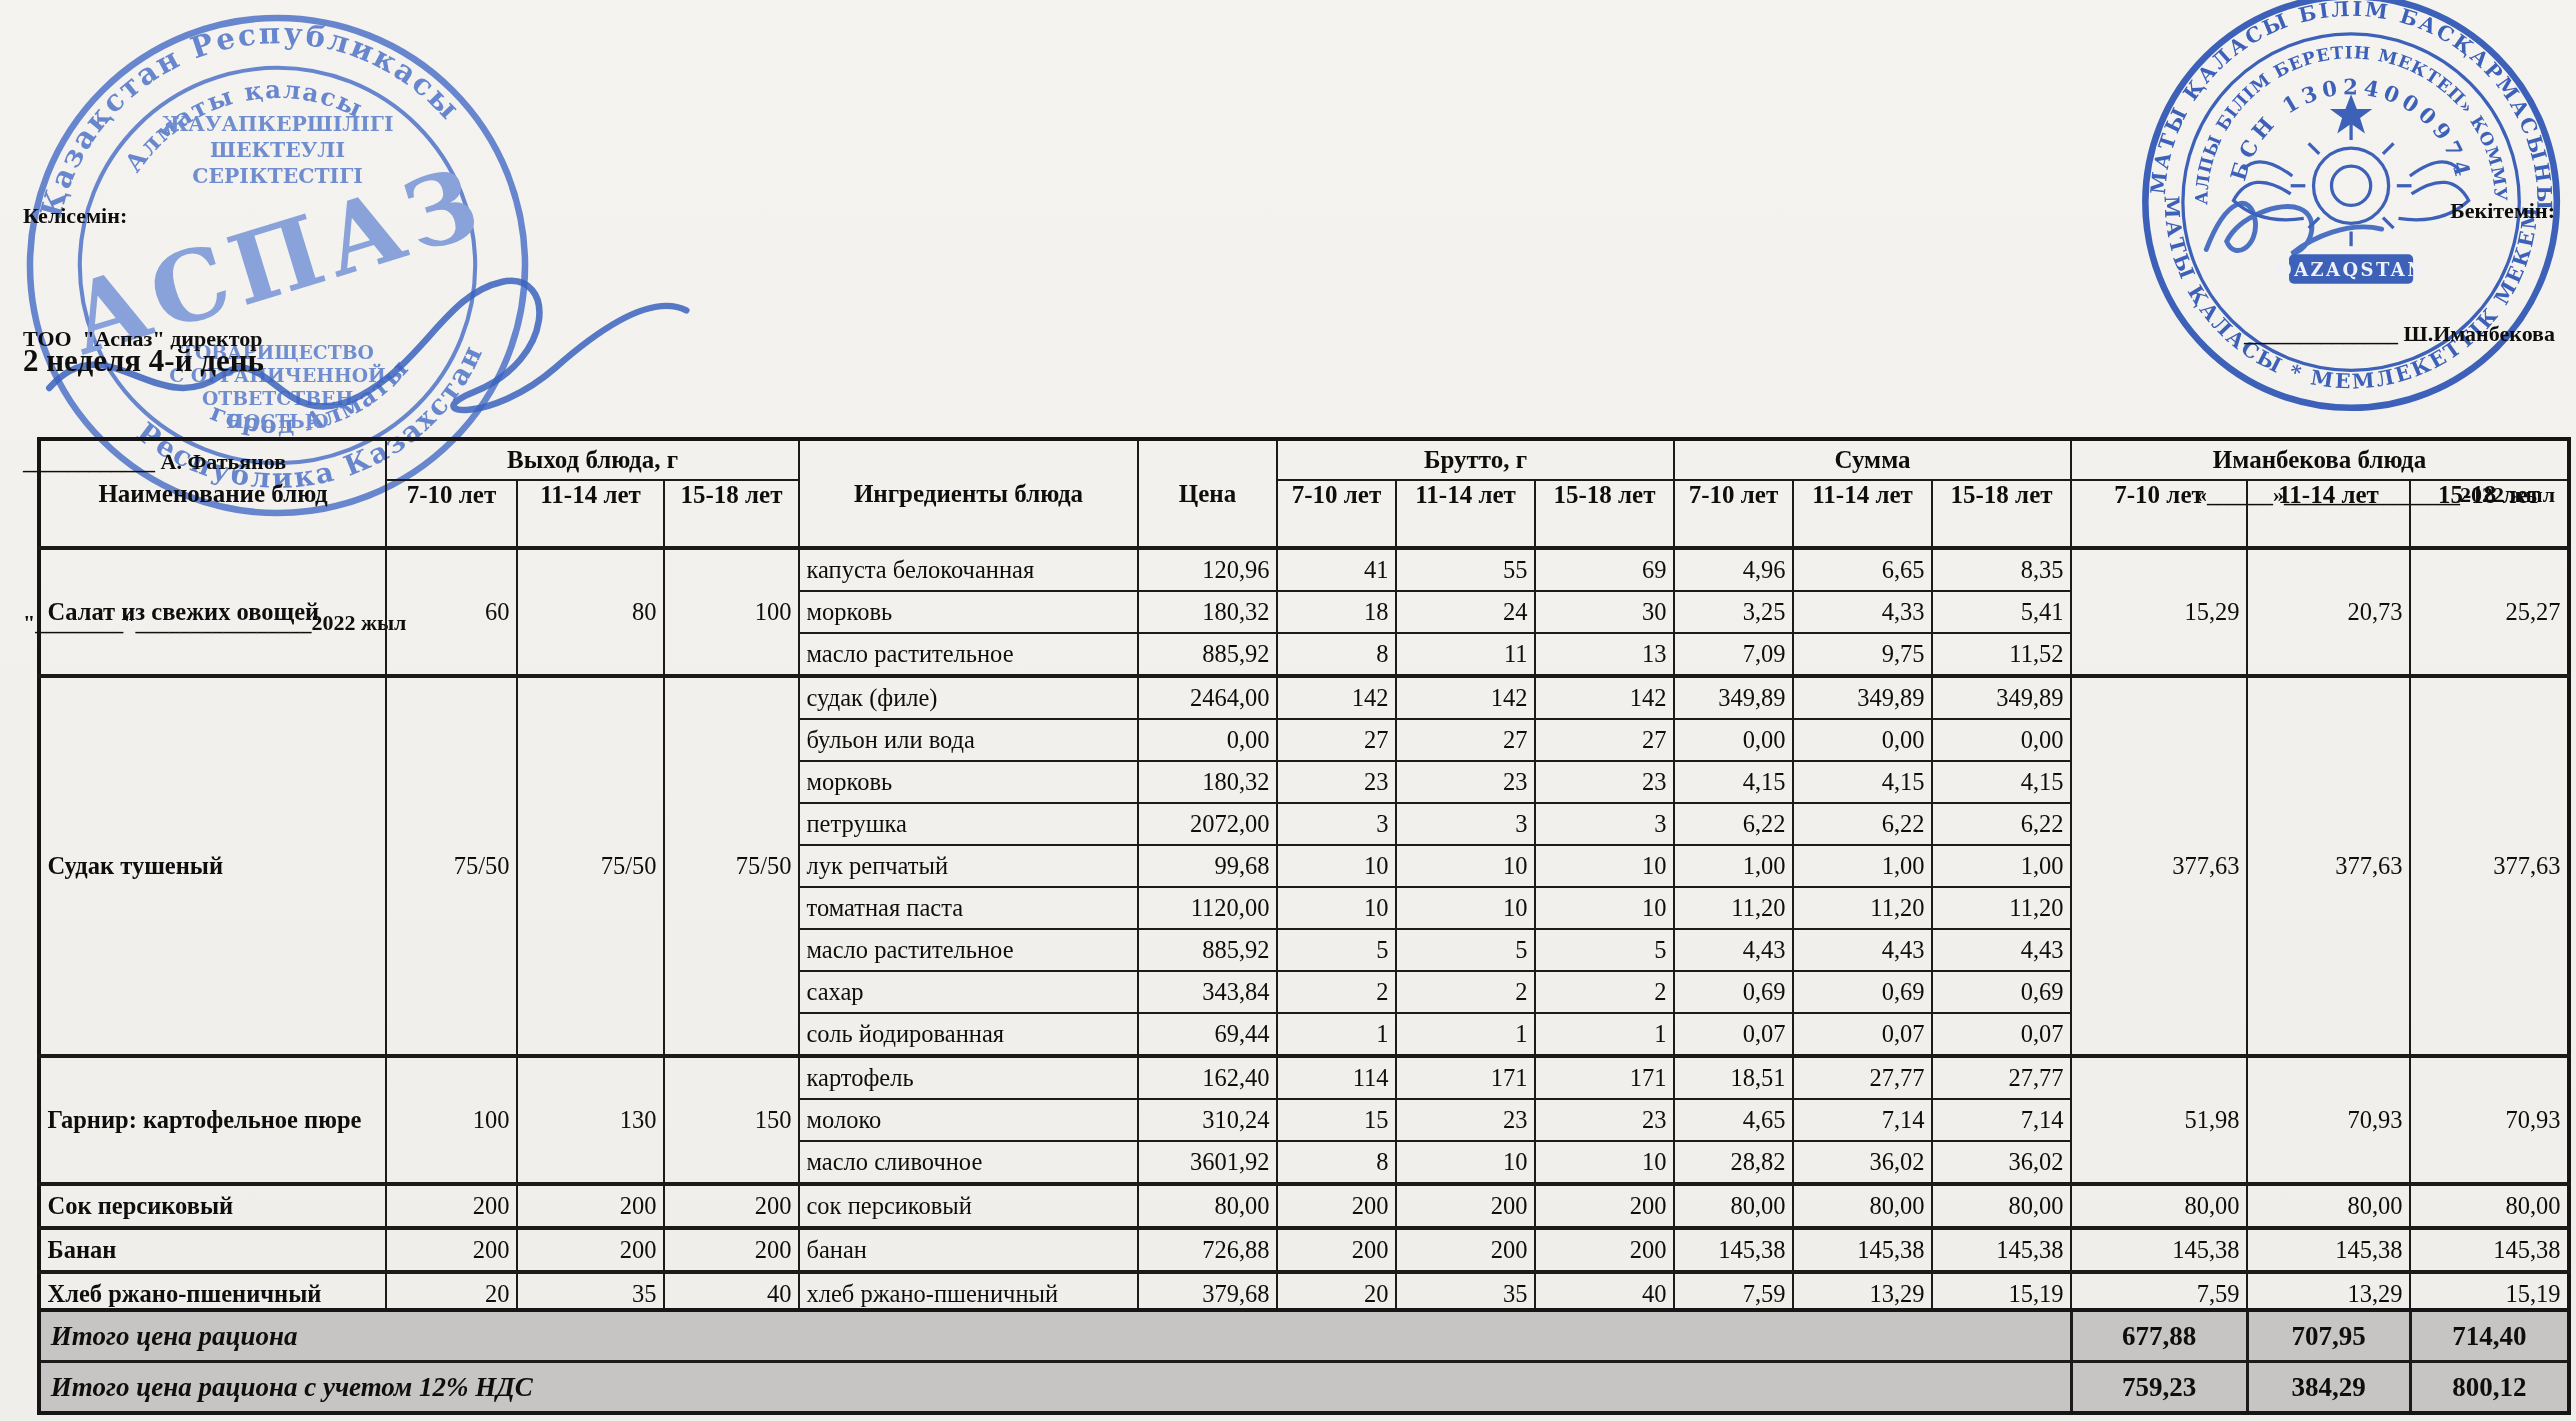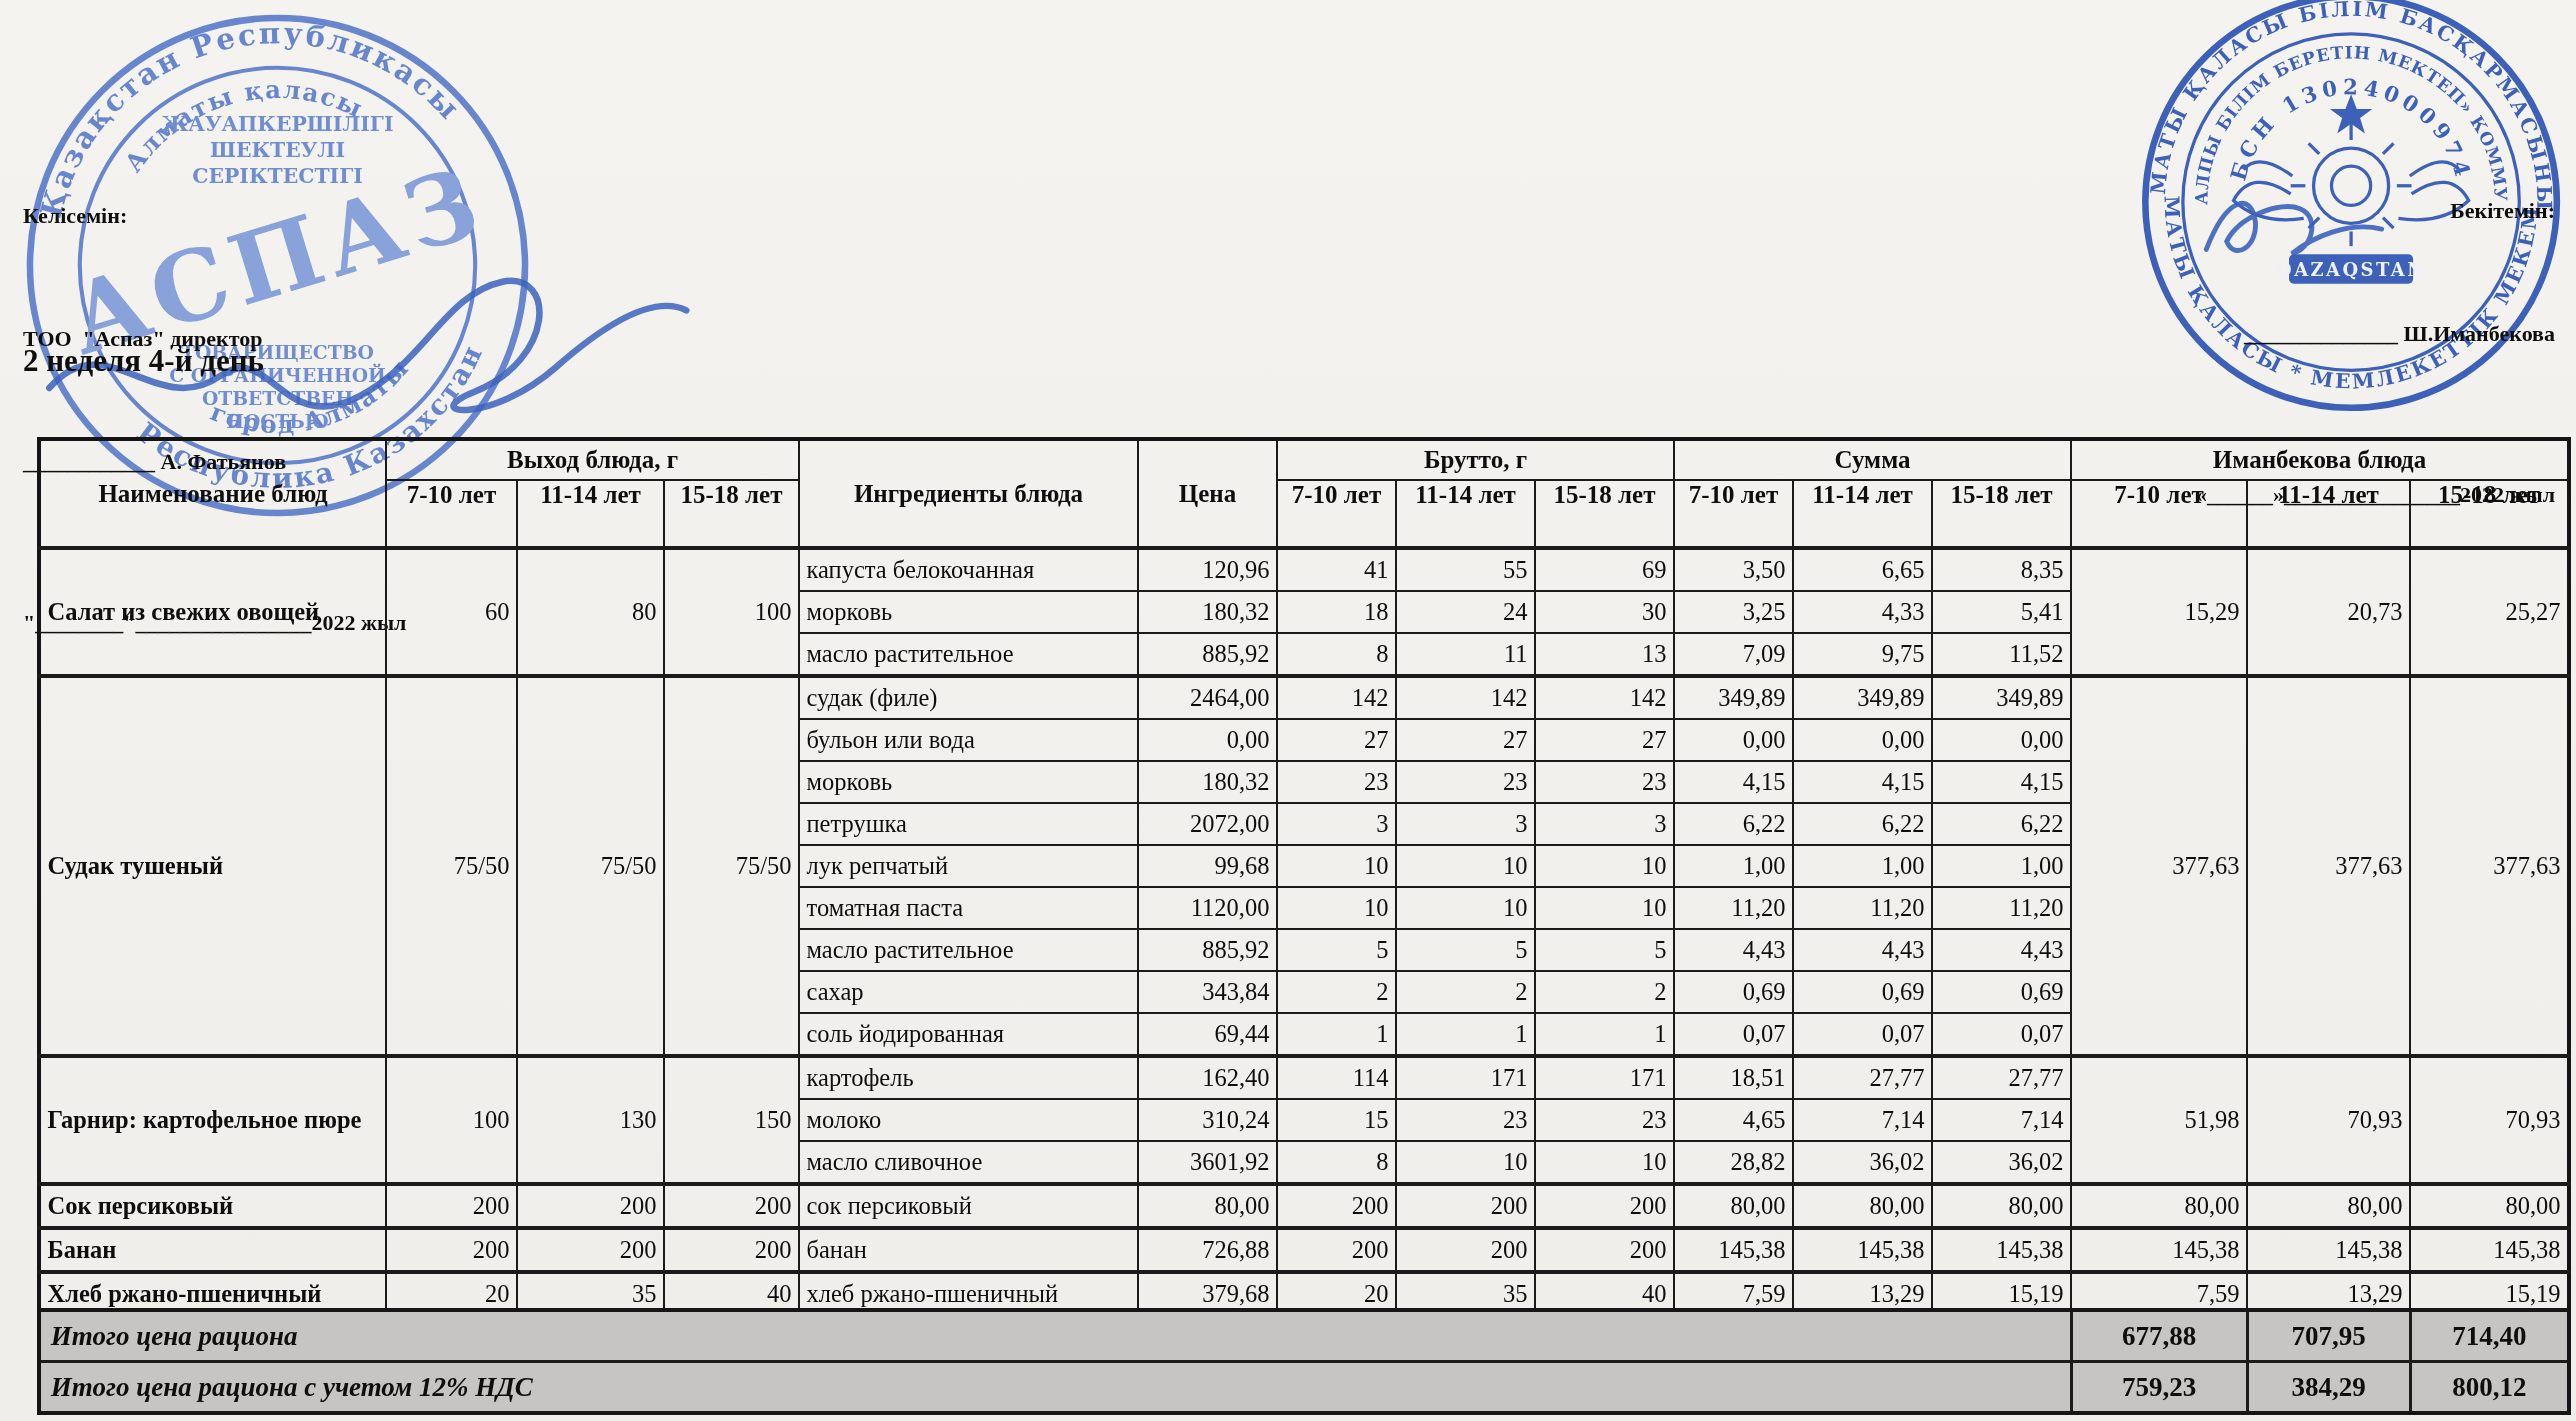--- a/index.html
+++ b/index.html
@@ -207,21 +207,21 @@
         <tr class="dish-start">
           <td rowspan="3" class="dish-name">Салат из свежих овощей</td>
           <td rowspan="3" class="num center top">60</td>
           <td rowspan="3" class="num center top">80</td>
           <td rowspan="3" class="num center top">100</td>
           <td class="ing">капуста белокочанная</td>
           <td class="num">120,96</td>
           <td class="num">41</td>
           <td class="num">55</td>
           <td class="num">69</td>
-          <td class="num">3,50</td>
+          <td class="num">4,96</td>
           <td class="num">6,65</td>
           <td class="num">8,35</td>
           <td rowspan="3" class="num top">15,29</td>
           <td rowspan="3" class="num top">20,73</td>
           <td rowspan="3" class="num top">25,27</td>
         </tr>
         <tr>
           <td class="ing">морковь</td>
           <td class="num">180,32</td>
           <td class="num">18</td>

